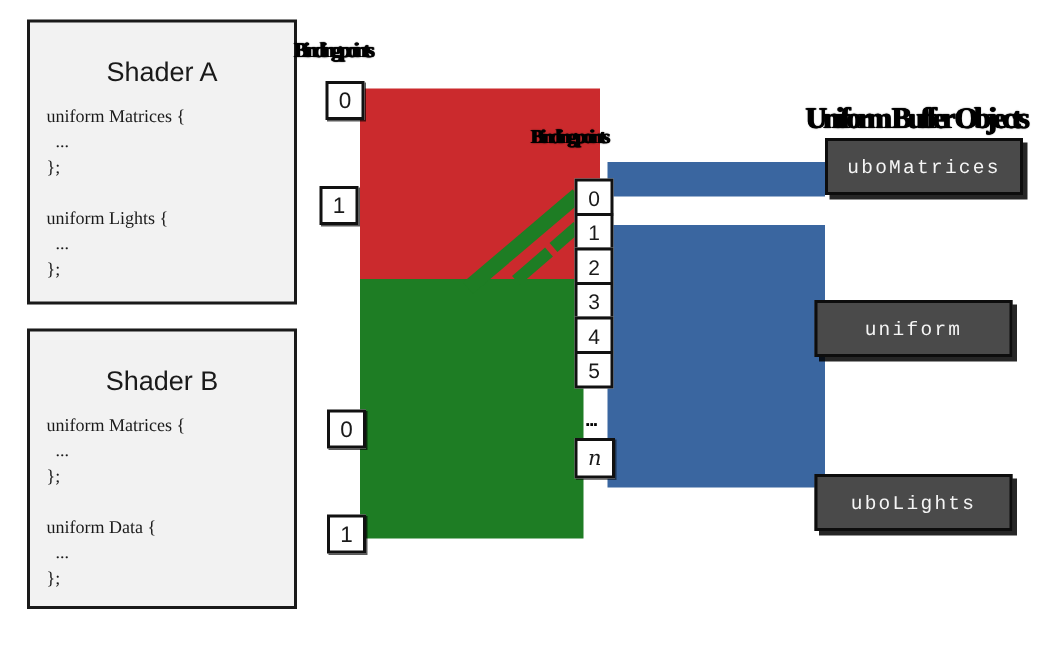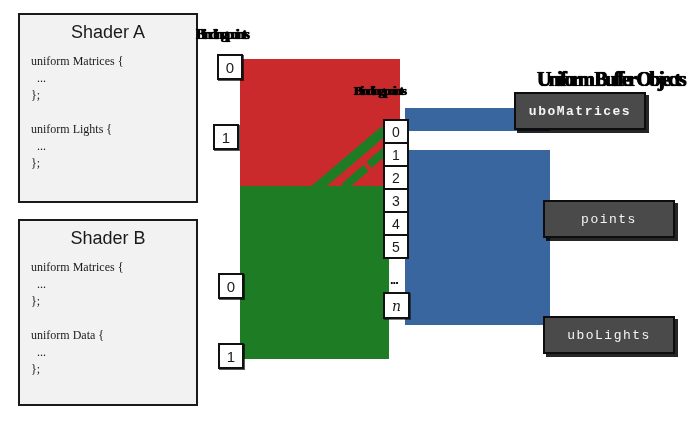--- a/index.html
+++ b/index.html
@@ -2,21 +2,21 @@
 <html><head>
 <meta charset="utf-8">
 <style>
   html,body{margin:0;padding:0;background:#ffffff;}
   #canvas{position:relative;width:700px;height:430px;background:#ffffff;overflow:hidden;
           font-family:"Liberation Sans",sans-serif;}
   .abs{position:absolute;}
 
   
   .shader-box{background:#f2f2f2;border:2px solid #1a1a1a;z-index:4;}
-  .shader-title{text-align:center;font-size:18px;color:#1a1a1a;margin-top:7px;}
+  .shader-title{text-align:center;font-size:18px;color:#1a1a1a;margin-top:23px;}
   .shader-code{font-family:Liberation Serif, serif;font-size:12px;line-height:17px;
                color:#1a1a1a;margin:10px 0 0 11px;white-space:pre;}
 
   
   .shape{z-index:1;}
   .red-shape{background:#cb2a2d;}
   .green-shape{background:#1e7d24;}
   .blue-shape{background:#3a66a0;}
   #diag-svg{z-index:2;pointer-events:none;}
 
@@ -102,17 +102,17 @@
     <div class="bcell">0</div>
     <div class="bcell">1</div>
     <div class="bcell">2</div>
     <div class="bcell">3</div>
     <div class="bcell">4</div>
     <div class="bcell">5</div>
   </div>
   <div class="abs ellipsis" style="left:390px;top:272px;">...</div>
   <div class="abs nbox" style="left:383px;top:292px;">n</div>
 
-  <div class="abs ubo-box" style="left:514px;top:92px;font-weight:bold;">uboMatrices</div>
-  <div class="abs ubo-box" style="left:543px;top:200px;">points</div>
+  <div class="abs ubo-box" style="left:550px;top:92px;">uboMatrices</div>
+  <div class="abs ubo-box" style="left:543px;top:200px;">uniform</div>
   <div class="abs ubo-box" style="left:543px;top:316px;">uboLights</div>
 
 </div>
 
 </body></html>

